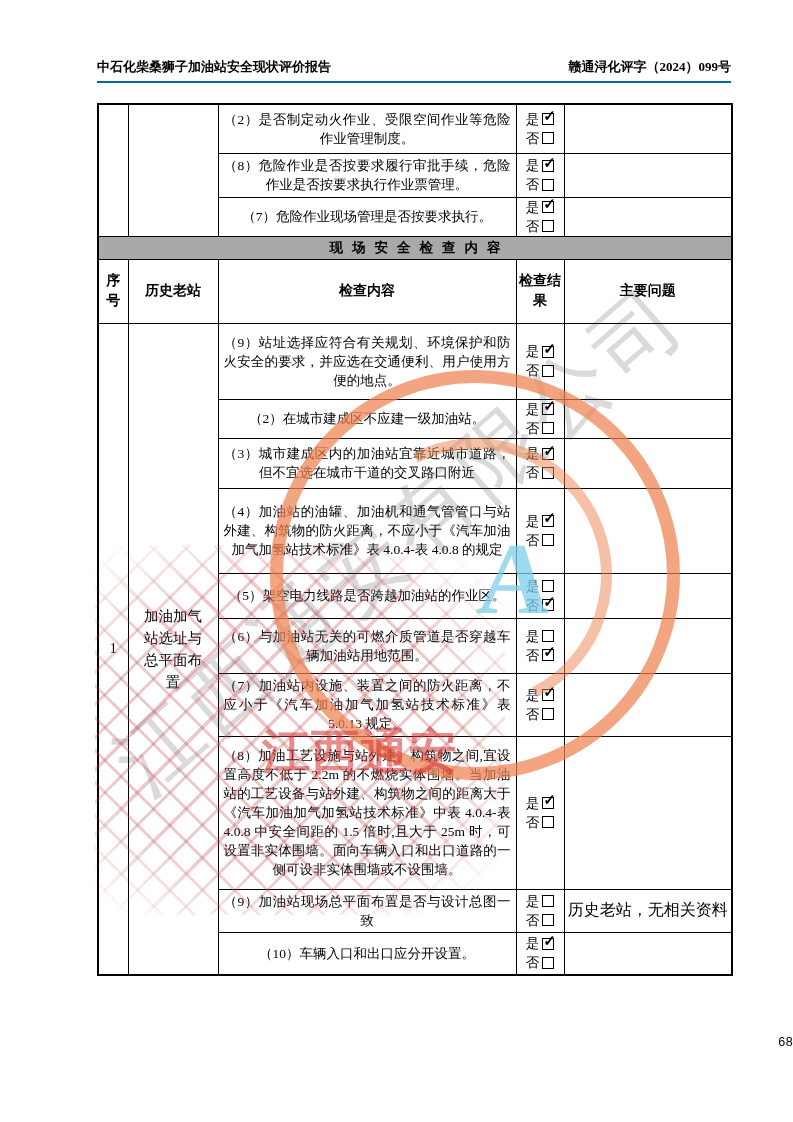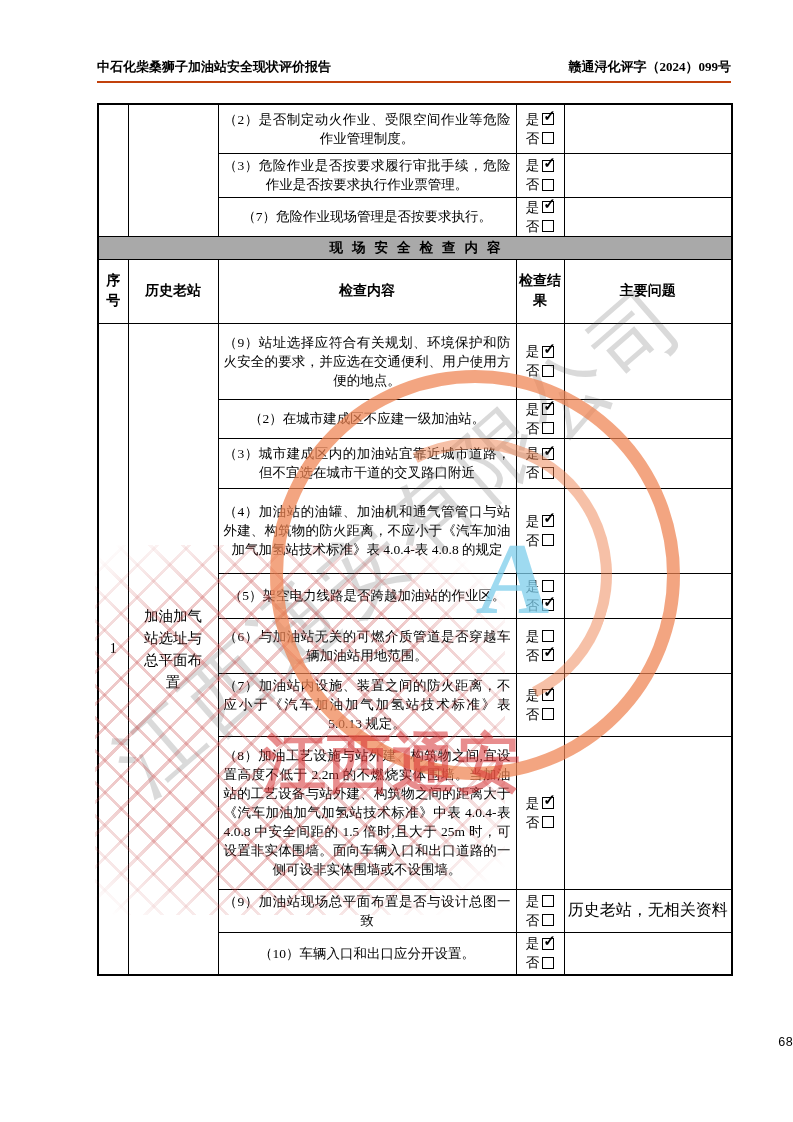--- a/index.html
+++ b/index.html
@@ -6,21 +6,21 @@
   html,body { background:#e8e8e8; }
   .sheet {
     position:relative; width:793px; height:1122px; margin:0 auto;
     background:#ffffff; overflow:hidden;
     font-family:"Liberation Serif","DejaVu Serif",serif; color:#000;
   }
   
   .doc-header {
     position:absolute; left:97px; top:58px; width:634px;
     display:flex; justify-content:space-between; align-items:flex-end;
-    padding-bottom:5px; border-bottom:2px solid #c2410c;
+    padding-bottom:5px; border-bottom:2px solid #0369a1;
     font-size:13px; font-weight:bold;
   }
   
   table.checklist {
     position:absolute; left:97px; top:103px; width:634px;
     border-collapse:collapse; table-layout:fixed;
     border:2px solid #000;
     padding-left:36px;
   }
   table.checklist td, table.checklist th { border:1px solid #000; vertical-align:middle; }
@@ -82,21 +82,21 @@
     border-bottom-color:transparent; border-left-color:transparent;
     transform:rotate(18deg);
   }
   .wm-blue-letter {
     left:478px; top:528px; z-index:6;
     font-size:102px; font-weight:bold; line-height:1;
     color:rgba(125,205,235,0.75); transform:skewX(-4deg);
   }
   .wm-red-text {
     left:262px; top:720px; z-index:7;
-    font-size:64px; font-weight:bold; letter-spacing:1px; white-space:nowrap;
+    font-size:48px; font-weight:bold; letter-spacing:1px; white-space:nowrap;
     color:rgba(213,48,49,0.55);
   }
 </style>
 </head>
 <body>
 
 <div class="sheet">
 
   <div class="doc-header">
     <span>中石化柴桑狮子加油站安全现状评价报告</span>
@@ -123,21 +123,21 @@
               <span class="cb checked"></span>
             </div>
         <div class="cbline">
               <span>否</span>
               <span class="cb"></span>
             </div>
       </td>
       <td class="problem"></td>
     </tr>
     <tr style="height:44px">
-      <td class="content">（3）危险作业是否按要求履行审批手续，危险作业是否按要求执行作业票管理。</td>
+      <td class="content">（8）危险作业是否按要求履行审批手续，危险作业是否按要求执行作业票管理。</td>
       <td class="result">
         <div class="cbline">
               <span>是</span>
               <span class="cb checked"></span>
             </div>
         <div class="cbline">
               <span>否</span>
               <span class="cb"></span>
             </div>
       </td>

